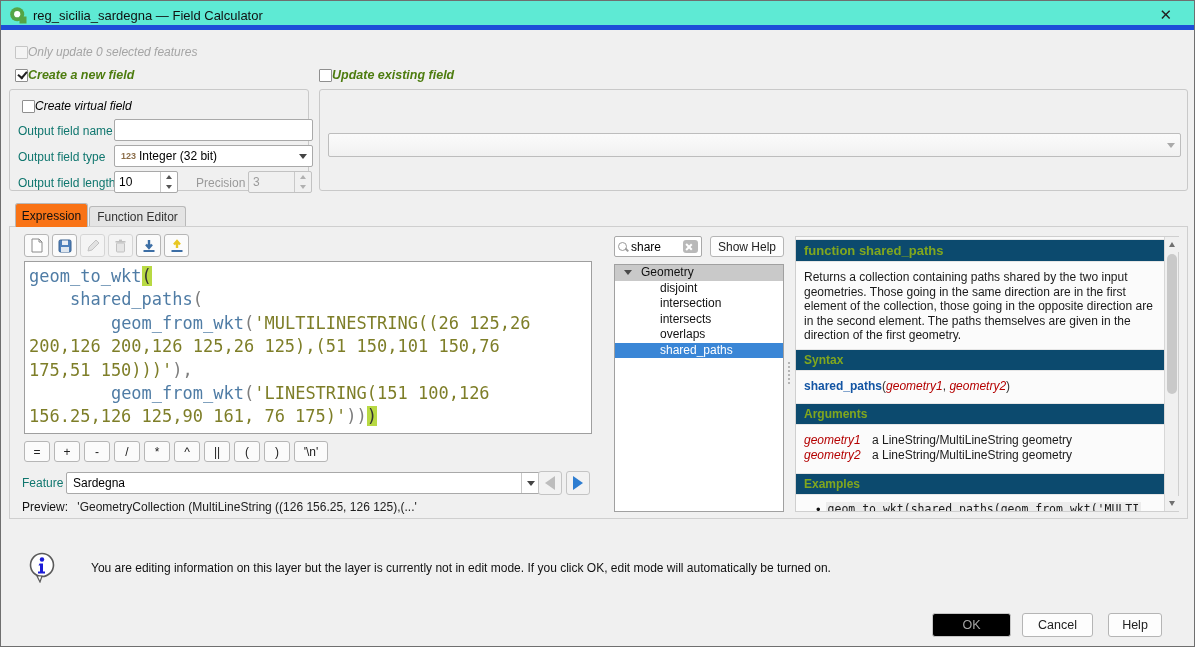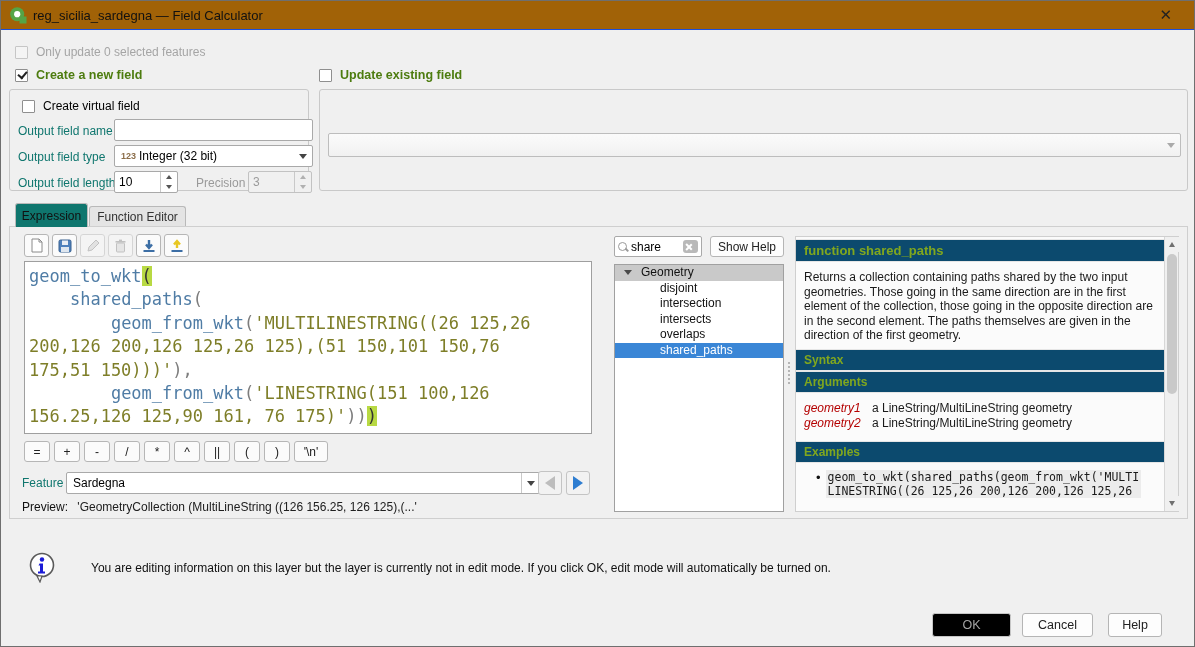--- a/index.html
+++ b/index.html
@@ -3,26 +3,26 @@
 <meta charset="utf-8">
 <style>
   * { box-sizing: border-box; margin: 0; padding: 0; }
   html,body { background:#cfcfcf; }
   body { font-family:"Liberation Sans", sans-serif; }
   #window {
     position:relative; width:1195px; height:647px;
     background:#f0f0f0; border:1px solid #6f6f6f; overflow:hidden;
   }
   
-  .titlebar { position:absolute; left:0; top:0; width:100%; height:29px; background:#a16207; border-bottom:1px solid #1d4ed8; }
+  .titlebar { position:absolute; left:0; top:0; width:100%; height:29px; background:#5eead4; border-bottom:5px solid #1d4ed8; }
   .title-text { position:absolute; left:32px; top:7px; font-size:13px; color:#111; }
   .close-x { position:absolute; right:22px; top:5px; font-size:15px; color:#222; cursor:default; line-height:18px; }
   .qgis-logo { position:absolute; left:8px; top:5px; width:18px; height:18px; }
   
-  .cb { position:absolute; display:flex; align-items:center; gap:8px; font-size:12px; }
+  .cb { position:absolute; display:flex; align-items:center; font-size:12px;font-style:italic; }
   .cb .box { width:13px; height:13px; background:#fff; border:1px solid #8f8f8f; border-radius:1px; position:relative; flex:0 0 13px; }
   .cb.disabled .box { border-color:#c6c6c6; background:#f4f4f4; }
   .cb.disabled .lbl { color:#a5a5a5; }
   .cb.bold .lbl { font-weight:bold; font-size:12.5px; color:#4d7c0f; }
   .box.checked:after { content:""; position:absolute; left:2px; top:1px; width:7px; height:4px; border-left:2px solid #222; border-bottom:2px solid #222; transform:rotate(-50deg); }
   
   .groupbox { position:absolute; border:1px solid #c9c9c9; border-radius:3px; }
   .flabel { position:absolute; font-size:12px; color:#0f766e; }
   .flabel.dis { color:#9a9a9a; }
   .tinput { position:absolute; background:#fff; border:1px solid #a9a9a9; border-radius:2px; height:22px; font-size:12px; padding:0 4px; }
@@ -37,21 +37,21 @@
   .spin .btns div { flex:1; display:flex; align-items:center; justify-content:center; }
   .tri-up-s { width:0; height:0; border-left:3px solid transparent; border-right:3px solid transparent; border-bottom:4px solid #555; }
   .tri-dn-s { width:0; height:0; border-left:3px solid transparent; border-right:3px solid transparent; border-top:4px solid #555; }
   .spin.disabled { background:#f0f0f0; color:#9a9a9a; border-color:#c2c2c2; }
   .spin.disabled .tri-up-s { border-bottom-color:#b0b0b0; }
   .spin.disabled .tri-dn-s { border-top-color:#b0b0b0; }
   .badge123 { font-size:9px; color:#8c6e4a; font-weight:bold; margin-right:3px; letter-spacing:0; }
   
   .tabbar { position:absolute; left:8px; top:202px; width:1179px; height:24px; }
   .tab { position:absolute; bottom:0; border:1px solid #b9b9b9; border-bottom:none; border-radius:3px 3px 0 0; font-size:12px; display:flex; align-items:center; justify-content:center; }
-  .tab.active { background:#0f766e; height:24px; z-index:2; color:#111; }
+  .tab.active { background:#f97316; height:24px; z-index:2; color:#111; }
   .tab.inactive { background:#e4e4e4; height:21px; color:#333; }
   .content-frame { position:absolute; left:8px; top:225px; width:1179px; height:293px; border:1px solid #cfcfcf; background:#f0f0f0; }
   
   .toolbtn { position:absolute; width:25px; height:23px; background:#fbfbfb; border:1px solid #b6b6b6; border-radius:3px; display:flex; align-items:center; justify-content:center; }
   .toolbtn.disabled { opacity:.45; }
   
   .editor { position:absolute; left:14px; top:34px; width:568px; height:173px; background:#fff; border:1px solid #9f9f9f; font-family:"DejaVu Sans Mono", monospace; font-size:17px; line-height:23.4px; padding:3px 4px; white-space:pre; overflow:hidden; }
   .seg-fn { color:#4f7ca5; }
   .seg-st { color:#7e7e28; }
   .seg-pl { color:#7d7d7d; }
@@ -289,20 +289,21 @@
         <div class="fnrow item">overlaps</div>
         <div class="fnrow item selected">shared_paths</div>
       </div>
     <div class="splitter-dots"></div>
 
     <div class="helppanel">
       <div class="helpcontent">
         <div class="hband title">function shared_paths</div>
         <div class="hdesc">Returns a collection containing paths shared by the two input geometries. Those going in the same direction are in the first element of the collection, those going in the opposite direction are in the second element. The paths themselves are given in the direction of the first geometry.</div>
         <div class="hband sec">Syntax</div>
+        <div class="hsyntax" id="syntax-line"><span class="fn">shared_paths</span><span class="pl">(</span><span class="arg">geometry1</span><span class="pl">, </span><span class="arg">geometry2</span><span class="pl">)</span></div>
         <div class="hband sec">Arguments</div>
         <div class="hargs" id="args-rows">
             <div class="hargrow">
               <span class="aname">geometry1</span>
               <span class="adesc">a LineString/MultiLineString geometry</span>
             </div>
             <div class="hargrow">
               <span class="aname">geometry2</span>
               <span class="adesc">a LineString/MultiLineString geometry</span>
             </div>

